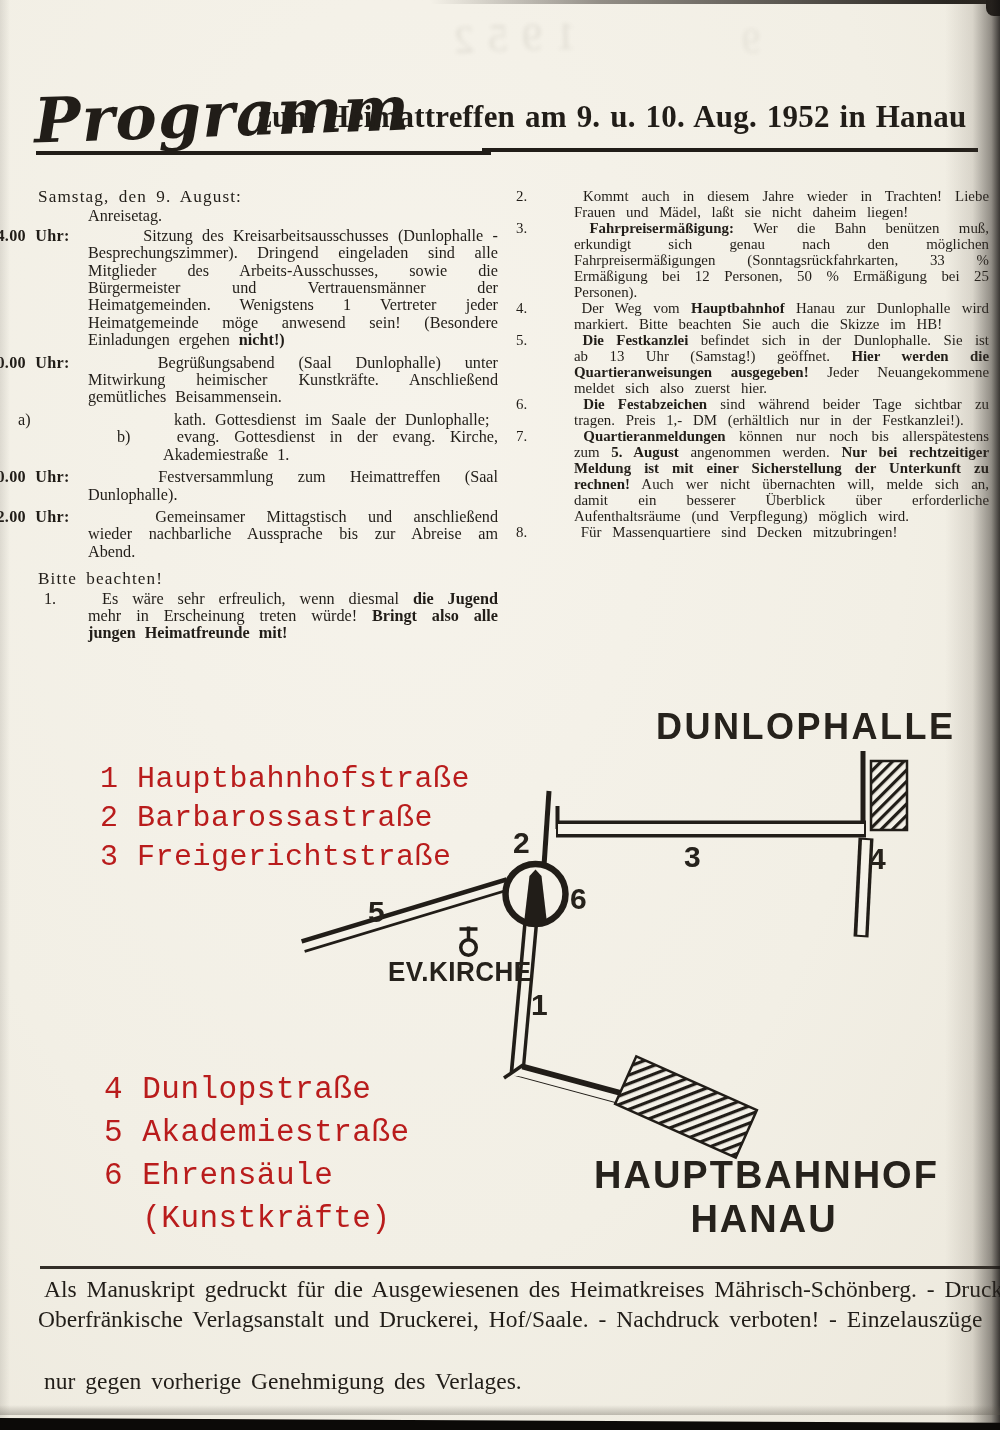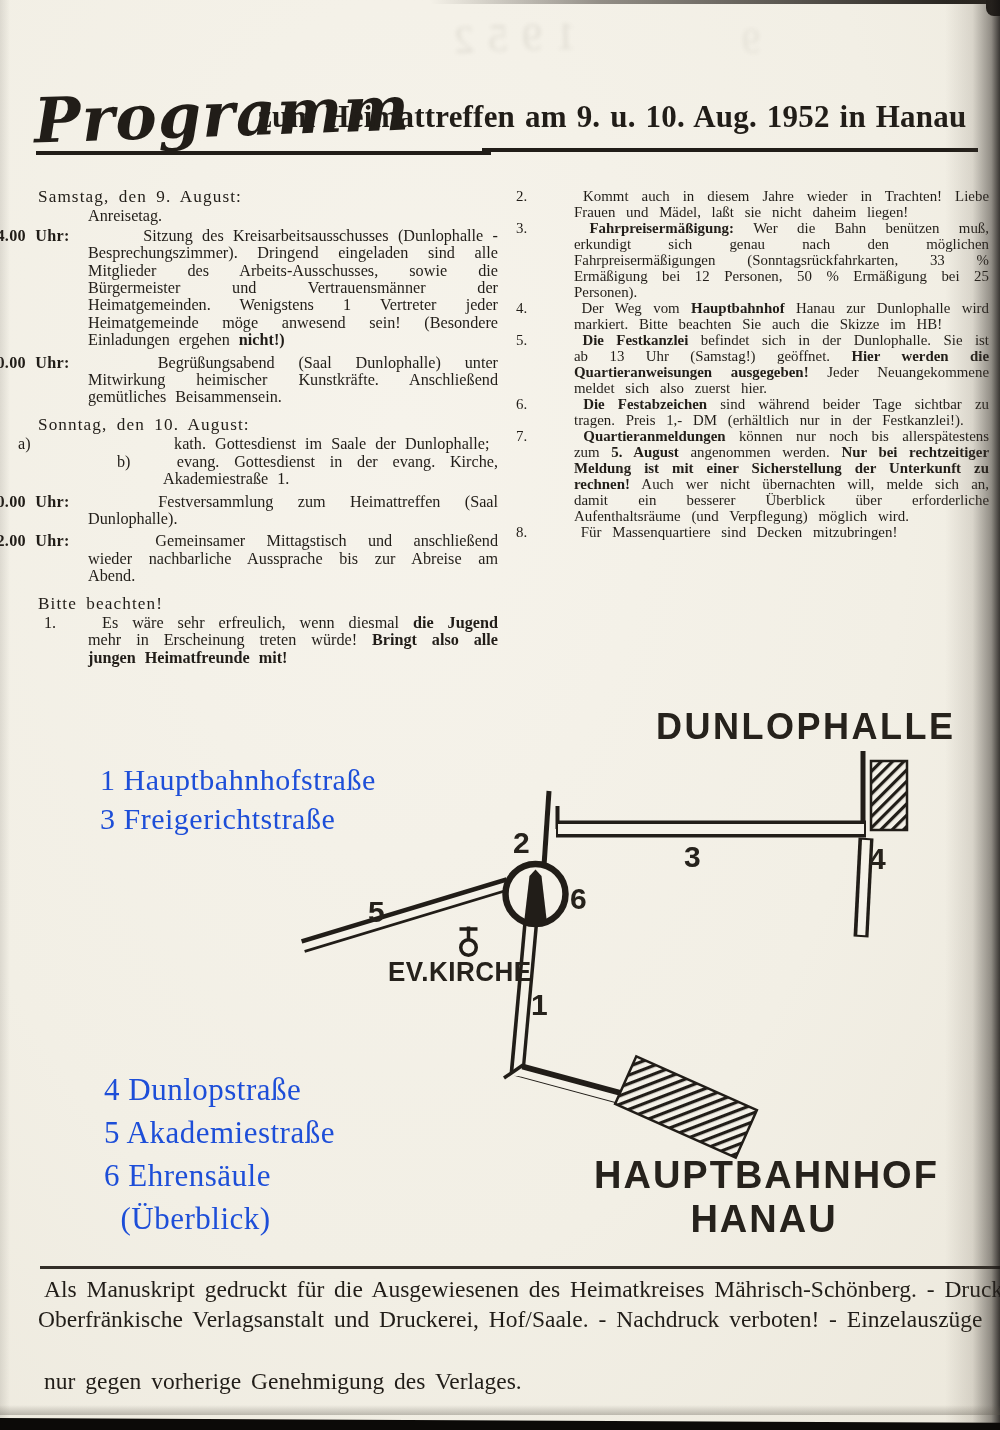--- a/index.html
+++ b/index.html
@@ -47,21 +47,21 @@
   
   #map-svg{position:absolute;left:0;top:0;width:1000px;height:1430px;pointer-events:none;}
   .map-sans{position:absolute;font-family:"Liberation Sans",sans-serif;font-weight:bold;
      white-space:nowrap;color:#26221c;}
   #hall-label{left:656px;top:706px;width:260px;text-align:left;font-size:36px;letter-spacing:2.5px;}
   #church-label{left:388px;top:956px;font-size:26px;letter-spacing:.5px;transform:scaleY(1.08);}
   #station-label{left:594px;top:1153px;width:340px;text-align:center;font-size:38px;
      letter-spacing:2px;line-height:44px;}
   .map-num{position:absolute;font-family:"Liberation Sans",sans-serif;font-weight:bold;
      font-size:30px;color:#26221c;}
-  .legend{position:absolute;font-family:Liberation Serif, serif;color:#1d4ed8;white-space:pre;}
+  .legend{position:absolute;font-family:Liberation Mono, monospace;color:#b91c1c;white-space:pre;}
   #legend-top{left:100px;top:760px;font-size:30px;line-height:39px;letter-spacing:.5px;}
   #legend-bottom{left:104px;top:1068px;font-size:31px;line-height:43px;letter-spacing:.5px;}
 
   
   #imprint-rule{position:absolute;left:40px;top:1266px;width:960px;height:2.5px;background:#332e28;}
   #imprint{position:absolute;left:44px;top:1274px;width:950px;font-size:23.5px;line-height:30px;
      word-spacing:4px;}
   #imprint div{white-space:nowrap;}
   #imprint .l1{margin-left:-6px;}
   #imprint .l2{text-align:left;margin-top:32px;}
@@ -94,21 +94,20 @@
     <div id="header-subtitle">zum Heimattreffen am 9. u. 10. Aug. 1952 in Hanau</div>
     <div id="header-rule-a"></div>
     <div id="header-rule-b"></div>
   </div>
 
   <div id="left-col">
       <p class="lc-heading">Samstag, den 9. August:</p>
       <p class="lc-indent"><span>Anreisetag.</span></p>
       <p class="lc-entry"><span class="lbl">14.00 Uhr:</span> <span>Sitzung des Kreisarbeitsausschusses (Dunlophalle - Besprechungszimmer). Dringend eingeladen sind alle Mitglieder des Arbeits-Ausschusses, sowie die Bürgermeister und Vertrauensmänner der Heimatgemeinden. Wenigstens 1 Vertreter jeder Heimatgemeinde möge anwesend sein! (Besondere Einladungen ergehen </span><span class="b">nicht!)</span></p>
       <p class="lc-entry"><span class="lbl">20.00 Uhr:</span> <span>Begrüßungsabend (Saal Dunlophalle) unter Mitwirkung heimischer Kunstkräfte. Anschließend gemütliches Beisammensein.</span></p>
-      <p class="lc-heading">Sonntag, den 10. August:</p>
       <p class="lc-sub-first"><span class="lbl">8.30 Uhr:</span> <span class="mk">a)</span> <span>kath. Gottesdienst im Saale der Dunlophalle;</span></p>
       <p class="lc-sub"><span class="mk">b)</span> <span>evang. Gottesdienst in der evang. Kirche, Akademiestraße 1.</span></p>
       <p class="lc-entry"><span class="lbl">10.00 Uhr:</span> <span>Festversammlung zum Heimattreffen (Saal Dunlophalle).</span></p>
       <p class="lc-entry"><span class="lbl">12.00 Uhr:</span> <span>Gemeinsamer Mittagstisch und anschließend wieder nachbarliche Aussprache bis zur Abreise am Abend.</span></p>
       <p class="lc-heading">Bitte beachten!</p>
       <p class="lc-numbered"><span class="num1">1.</span> <span>Es wäre sehr erfreulich, wenn diesmal </span><span class="b">die Jugend</span><span> mehr in Erscheinung treten würde! </span><span class="b">Bringt also alle jungen Heimatfreunde mit!</span></p>
     </div>
   <div id="right-col">
       <p class="rc-item"><span class="num">2.</span> <span>Kommt auch in diesem Jahre wieder in Trachten! Liebe Frauen und Mädel, laßt sie nicht daheim liegen!</span></p>
       <p class="rc-item"><span class="num">3.</span> <span class="b">Fahrpreisermäßigung:</span><span> Wer die Bahn benützen muß, erkundigt sich genau nach den möglichen Fahrpreisermäßigungen (Sonntagsrückfahrkarten, 33 % Ermäßigung bei 12 Personen, 50 % Ermäßigung bei 25 Personen).</span></p>
@@ -156,22 +155,22 @@
     <line x1="459.5" y1="929" x2="477.5" y2="929" stroke="#211d18" stroke-width="3.5"></line>
     <circle cx="468.5" cy="947.5" r="7.75" fill="#f4f1e8" stroke="#211d18" stroke-width="3.5"></circle>
 
     <rect x="871" y="761" width="36" height="69" fill="url(#hatch)" stroke="#211d18" stroke-width="2.5"></rect>
     <g transform="rotate(24 686 1107)">
       <rect x="620" y="1081" width="132" height="52" fill="url(#hatch)" stroke="#211d18" stroke-width="2.5"></rect>
     </g>
   </svg>
 
   <div id="hall-label" class="map-sans">DUNLOPHALLE</div>
-  <div id="legend-top" class="legend"><div class="leg-line">1 Hauptbahnhofstraße</div><div class="leg-line">3 Freigerichtstraße</div></div>
-  <div id="legend-bottom" class="legend"><div class="leg-line">4 Dunlopstraße</div><div class="leg-line">5 Akademiestraße</div><div class="leg-line">6 Ehrensäule</div><div class="leg-line">  (Überblick)</div></div>
+  <div id="legend-top" class="legend"><div class="leg-line">1 Hauptbahnhofstraße</div><div class="leg-line">2 Barbarossastraße</div><div class="leg-line">3 Freigerichtstraße</div></div>
+  <div id="legend-bottom" class="legend"><div class="leg-line">4 Dunlopstraße</div><div class="leg-line">5 Akademiestraße</div><div class="leg-line">6 Ehrensäule</div><div class="leg-line">  (Kunstkräfte)</div></div>
   <div id="church-label" class="map-sans">EV.KIRCHE</div>
   <div id="station-label" class="map-sans">
     <div>HAUPTBAHNHOF</div>
     <div>HANAU</div>
   </div>
   <div id="map-numbers">
       <span class="map-num" style="left: 531px; top: 988px;">1</span>
       <span class="map-num" style="left: 513px; top: 826px;">2</span>
       <span class="map-num" style="left: 684px; top: 840px;">3</span>
       <span class="map-num" style="left: 869px; top: 842px;">4</span>

